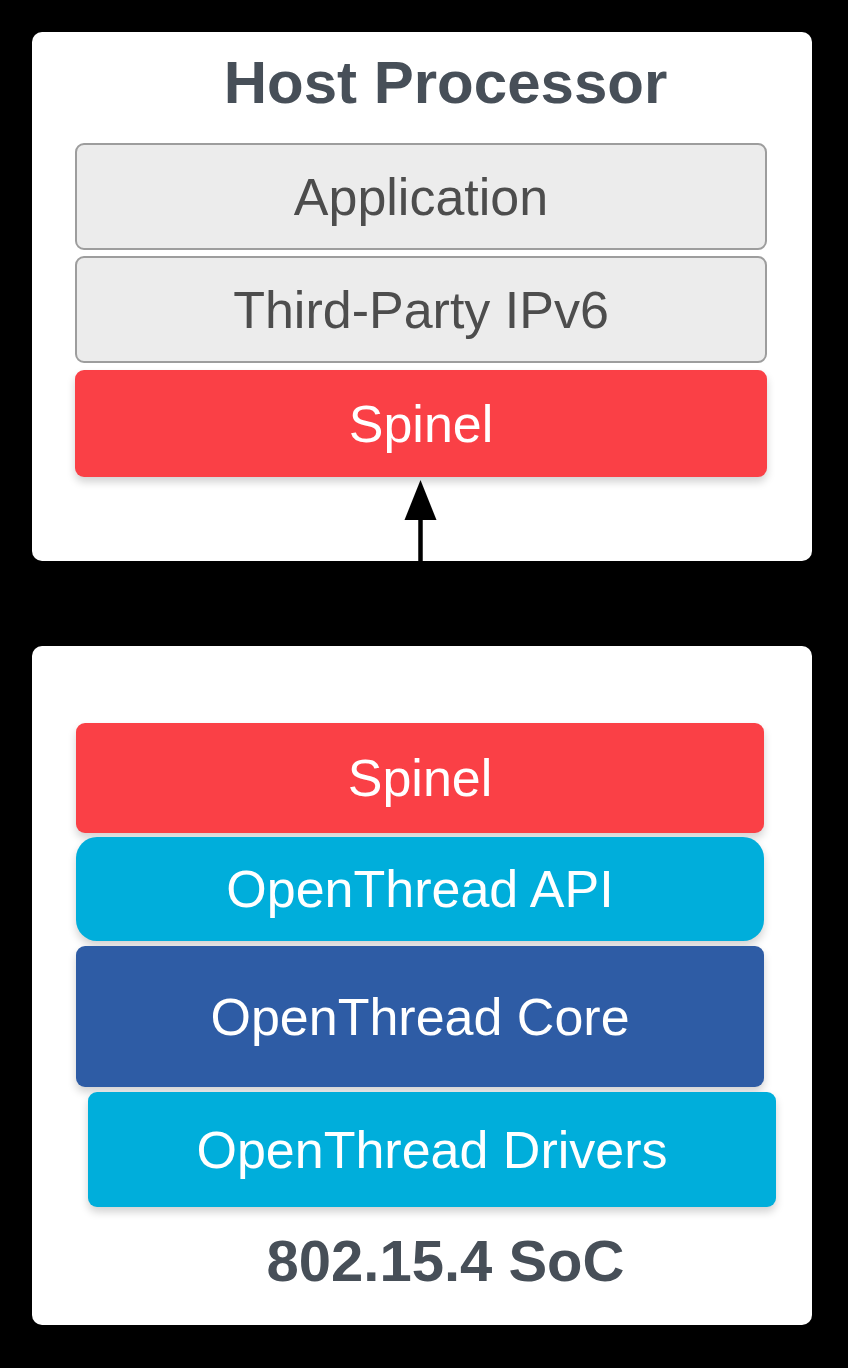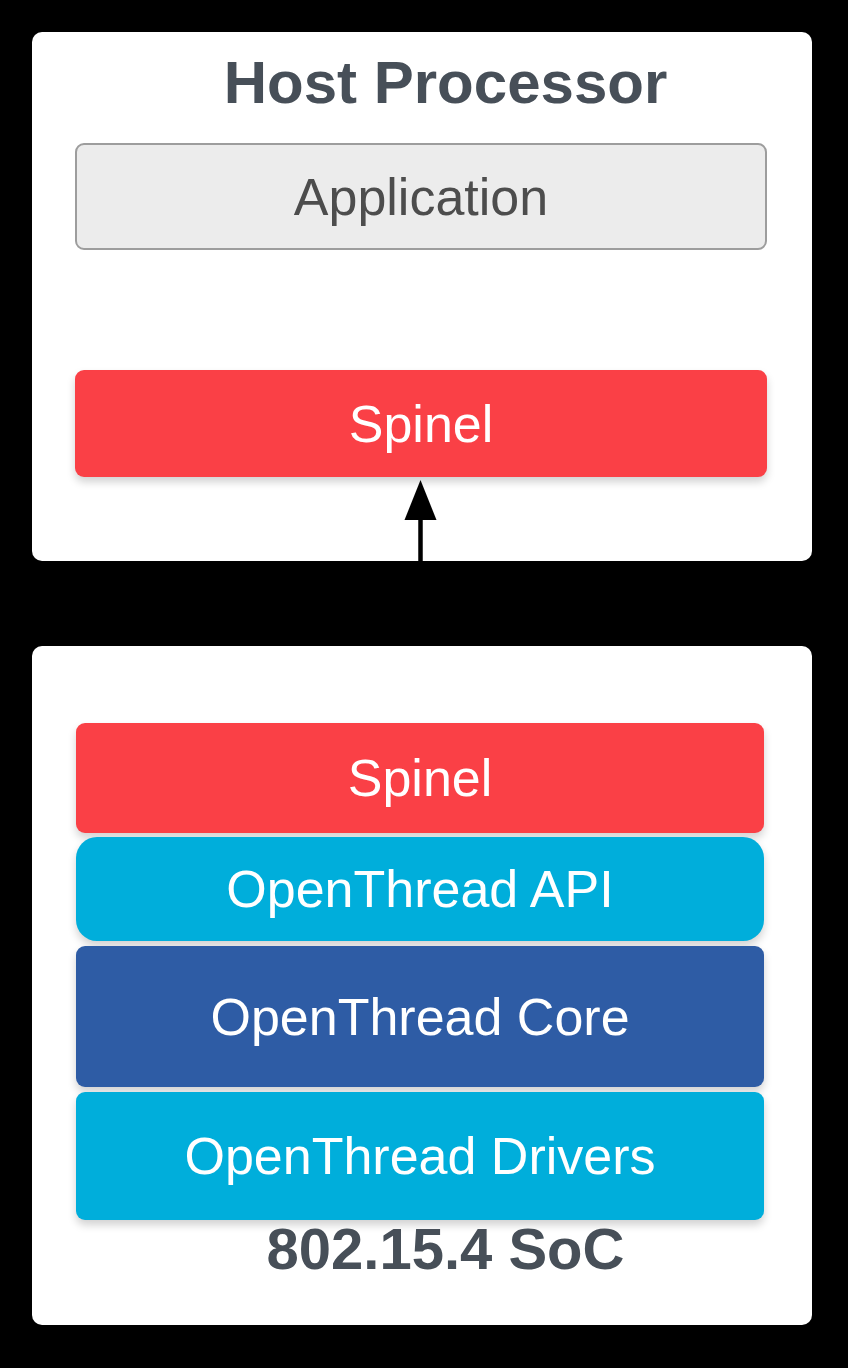--- a/index.html
+++ b/index.html
@@ -39,21 +39,21 @@
     font-weight: bold;
     color: var(--title-text, #474f58);
     margin-left: 47px;
   }
   #host-title {
     top: 16px;
     font-size: 60px;
     line-height: 70px;
   }
   #soc-title {
-    top: 568px;
+    top: 580px;
     font-size: 58px;
     line-height: 70px;
   }
   .layer {
     position: absolute;
     box-sizing: border-box;
     border-radius: 9px;
     display: flex;
     align-items: center;
     justify-content: center;
@@ -82,39 +82,42 @@
     text-align: center;
   }
   
   #layer-application      { left: 43px; width: 692px; top: 111px; height: 107px; }
   #layer-third-party-ipv6 { left: 43px; width: 692px; top: 224px; height: 107px; }
   #layer-spinel-host      { left: 43px; width: 692px; top: 338px; height: 107px; }
   
   #layer-spinel-soc         { left: 44px; width: 688px; top: 77px;  height: 110px; }
   #layer-openthread-api     { left: 44px; width: 688px; top: 191px; height: 104px; border-radius: 21px; }
   #layer-openthread-core    { left: 44px; width: 688px; top: 300px; height: 141px; }
-  #layer-openthread-drivers { left: 44px; width: 688px; top: 446px; height: 128px; }
+  #layer-openthread-drivers { left: 56px; width: 688px; top: 446px; height: 115px; }
   #connector {
     position: absolute;
     left: 400px;
     top: 480px;
     width: 41px;
     height: 240px;
   }
 </style>
 </head>
 <body>
 
 <div class="card" id="host-card">
   <div class="card-title" id="host-title">Host Processor</div>
 
   <div class="layer gray" id="layer-application">
     <span>Application</span>
   </div>
 
+  <div class="layer gray" id="layer-third-party-ipv6">
+    <span>Third-Party IPv6</span>
+  </div>
 
   <div class="layer red" id="layer-spinel-host">
     <span>Spinel</span>
   </div>
 </div>
 
 <svg id="connector" viewBox="0 0 41 240">
   <line x1="20.5" y1="34" x2="20.5" y2="206" stroke="#000" stroke-width="4.5"></line>
   <polygon points="20.5,0 4.5,40 36.5,40" fill="#000"></polygon>
   <polygon points="20.5,240 4.5,200 36.5,200" fill="#000"></polygon>

